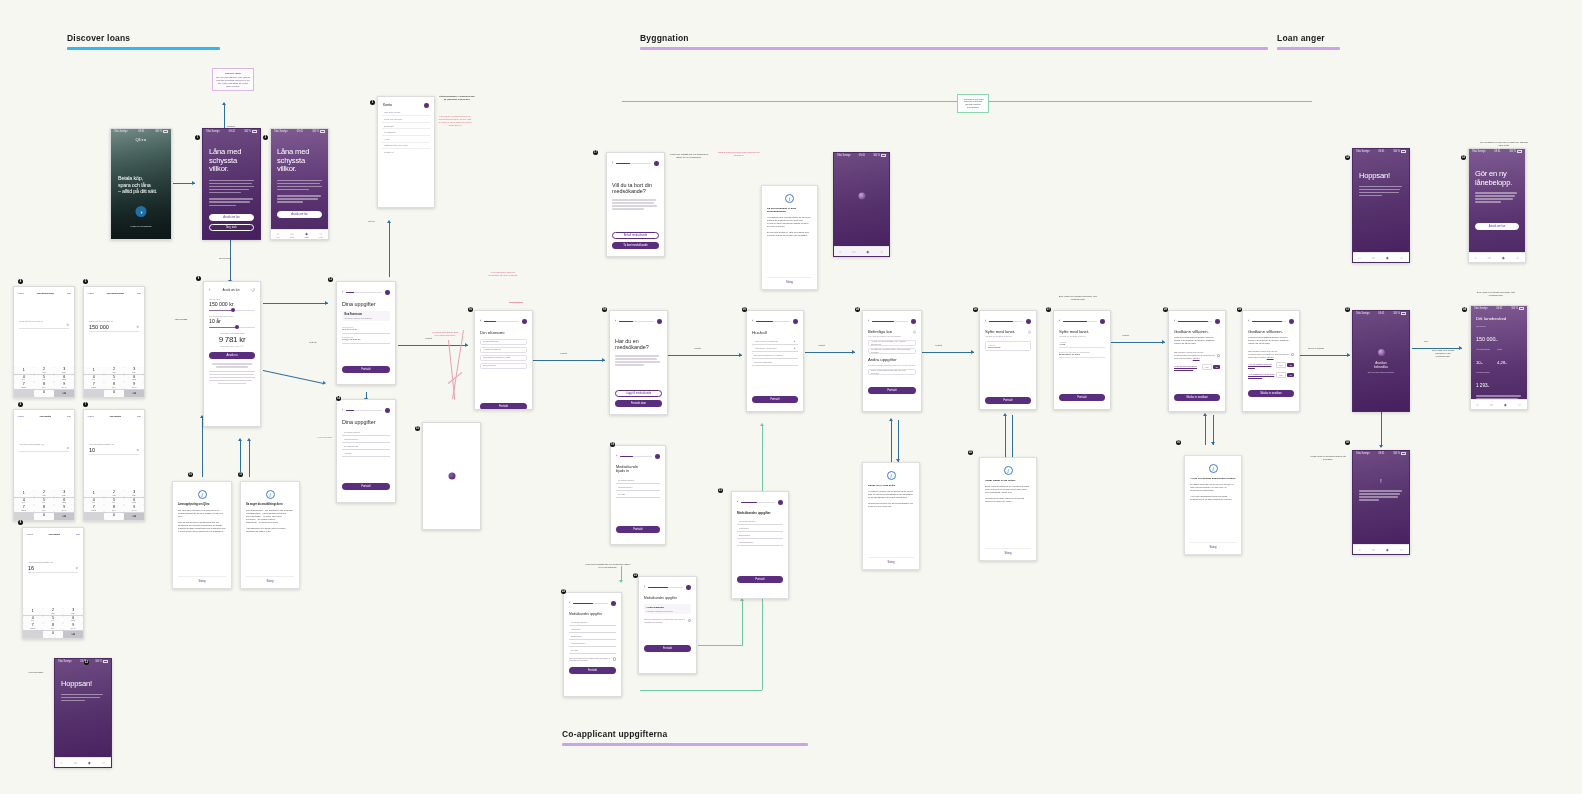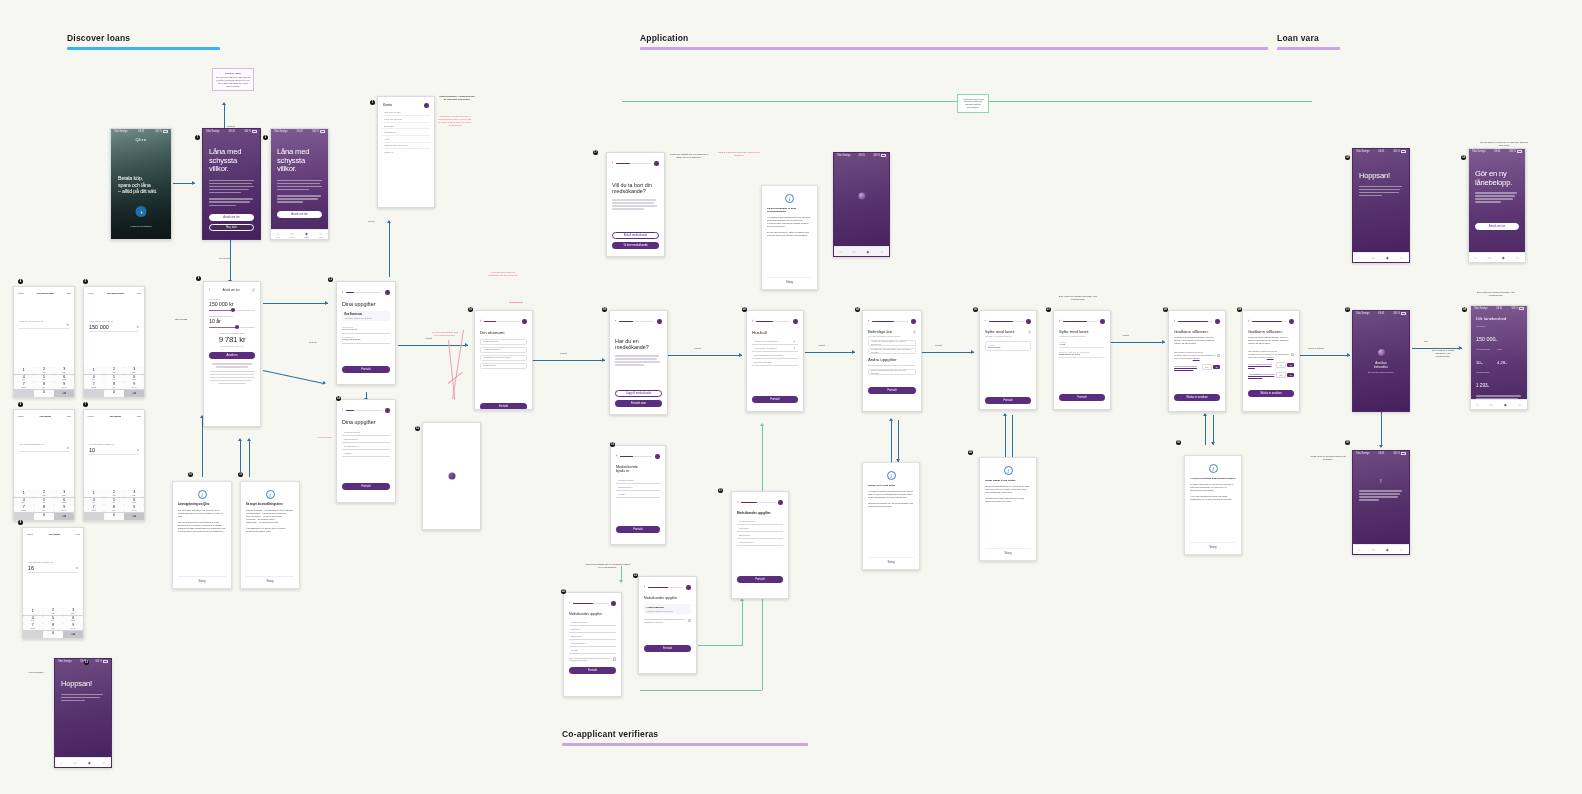--- a/index.html
+++ b/index.html
@@ -194,29 +194,29 @@
 </head>
 <body>
 
 <div id="board">
 
   <div class="section" style="left:67px;top:33px;">
     <div class="section-label">Discover loans</div>
     <div class="section-bar" style="width:153px;background:#36b6f0;"></div>
   </div>
   <div class="section" style="left:640px;top:33px;">
-    <div class="section-label">Application</div>
+    <div class="section-label">Byggnation</div>
     <div class="section-bar" style="width:628px;background:#c9a4e8;"></div>
   </div>
   <div class="section" style="left:1277px;top:33px;">
-    <div class="section-label">Loan vara</div>
+    <div class="section-label">Loan anger</div>
     <div class="section-bar" style="width:63px;background:#c9a4e8;"></div>
   </div>
   <div class="section" style="left:562px;top:729px;">
-    <div class="section-label">Co-applicant verifieras</div>
+    <div class="section-label">Co-applicant uppgifterna</div>
     <div class="section-bar" style="width:246px;background:#c9a4e8;"></div>
   </div>
 
   <div class="conn h" style="left:173px;top:183px;width:22px;"></div>
   <div class="arrowhead" style="left:192px;top:181px;"></div>
 
   <div class="conn v" style="left:224px;top:104px;height:30px;"></div>
   <div class="arrowhead up" style="left:221.8px;top:102px;"></div>
   <div class="connlabel" style="left:227px;top:125px;">Startsida</div>
 

